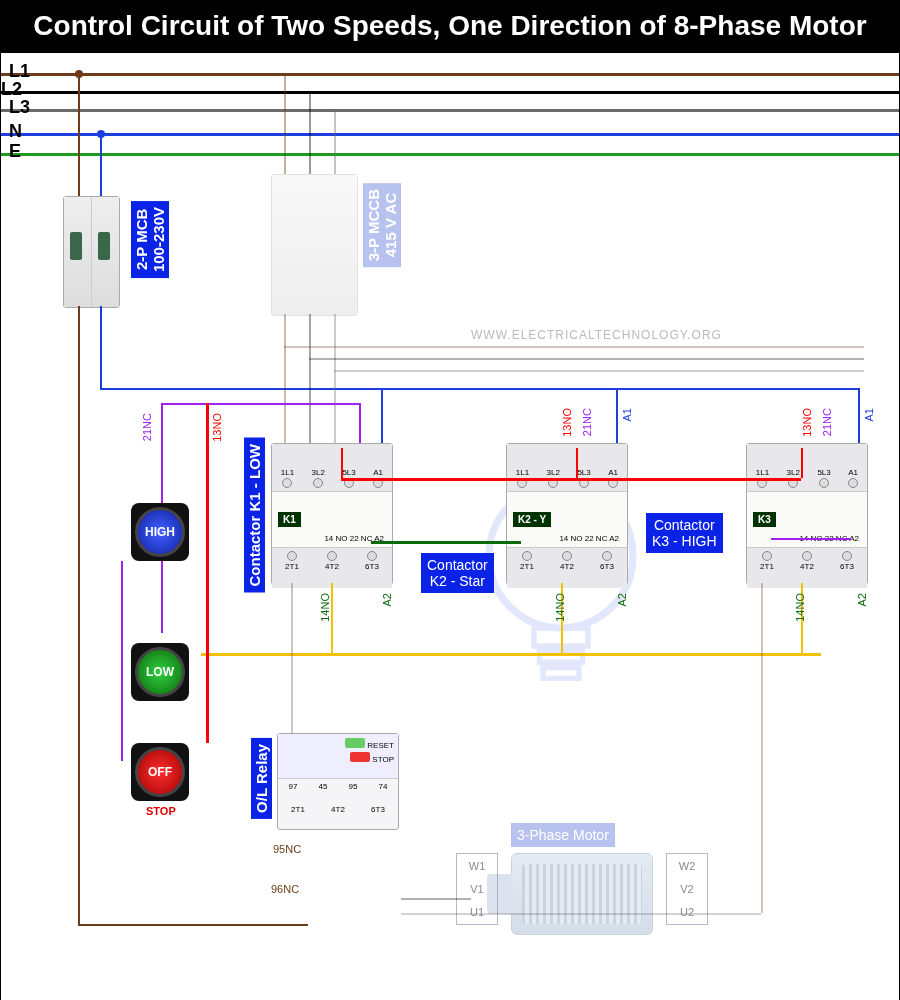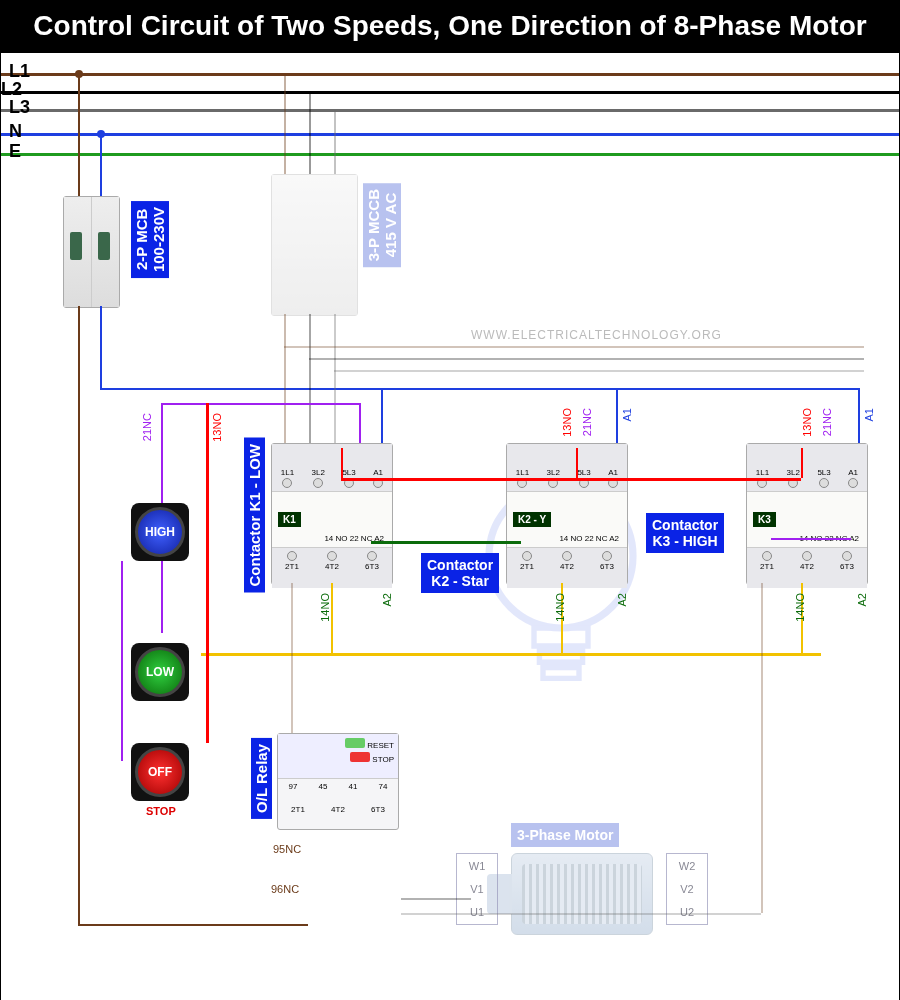--- a/index.html
+++ b/index.html
@@ -2,21 +2,21 @@
 <html><head>
 <meta charset="utf-8">
 <style>
   body{margin:0;font-family:Arial,Helvetica,sans-serif;background:#fff;width:900px}
   .title{background:#000;color:#fff;text-align:center;font-size:28px;font-weight:bold;padding:10px 0}
   .canvas{position:relative;width:900px;height:950px;border:1px solid #000;box-sizing:border-box}
   .hline{position:absolute;height:3px;left:0;right:0}
   .label{position:absolute;font-weight:bold;font-size:18px}
   .small{position:absolute;font-size:11px}
   .vlabel{position:absolute;background:#0a23e6;color:#fff;font-weight:bold;font-size:15px;writing-mode:vertical-rl;transform:rotate(180deg);padding:6px 2px;text-align:center}
-  .hlabel{position:absolute;background:#0a23e6;color:#fff;font-weight:bold;font-size:14px;padding:4px 6px;text-align:center}
+  .hlabel{position:absolute;background:#0a23e6;color:#fff;font-weight:normal;font-size:14px;padding:4px 6px;text-align:center}
   .dev{position:absolute;background:#f5f5f7;border:1px solid #aaa;border-radius:3px}
   .contactor{width:120px;height:140px}
   .contactor .top{height:45px;background:#e8e8ec;border-bottom:1px solid #ccc;font-size:8px;display:flex;justify-content:space-around;align-items:flex-end;padding-bottom:2px}
   .contactor .mid{height:55px;background:#fafaf8;display:flex;align-items:center;padding-left:6px;position:relative}
   .contactor .mid .modlabel{background:#030;color:#fff;font-size:10px;padding:2px 5px;font-weight:bold}
   .contactor .bot{height:38px;background:#e8e8ec;border-top:1px solid #ccc;font-size:8px;display:flex;justify-content:space-around;align-items:flex-start;padding-top:2px}
   .scr{width:8px;height:8px;border:1px solid #888;border-radius:50%;margin:1px auto;display:block;background:#ddd}
   .mcb{width:55px;height:110px}
   .mccb{width:85px;height:140px;opacity:.35}
   .olr{width:120px;height:95px}
@@ -198,21 +198,21 @@
   <div class="wire wv" style="top:508px;left:120px;height:200px;background:#a020f0"></div>
 
   <div class="dev olr" style="top:680px;left:276px">
     <div style="height:40%;background:#eef;border-bottom:1px solid #ccc;padding:3px;font-size:8px;position:relative">
       <span style="position:absolute;right:4px;top:4px"><span class="btnsmall" style="background:#6c6"></span> <span>RESET</span></span>
       <span style="position:absolute;right:4px;top:18px"><span class="btnsmall" style="background:#e33"></span> <span>STOP</span></span>
     </div>
     <div class="row">
         <span>97</span>
         <span>45</span>
-        <span>41</span>
+        <span>95</span>
         <span>74</span>
       </div>
     <div class="row" style="padding-top:14px">
         <span>2T1</span>
         <span>4T2</span>
         <span>6T3</span>
       </div>
   </div>
   <div class="vlabel" style="top:685px;left:250px">O/L Relay</div>
 

